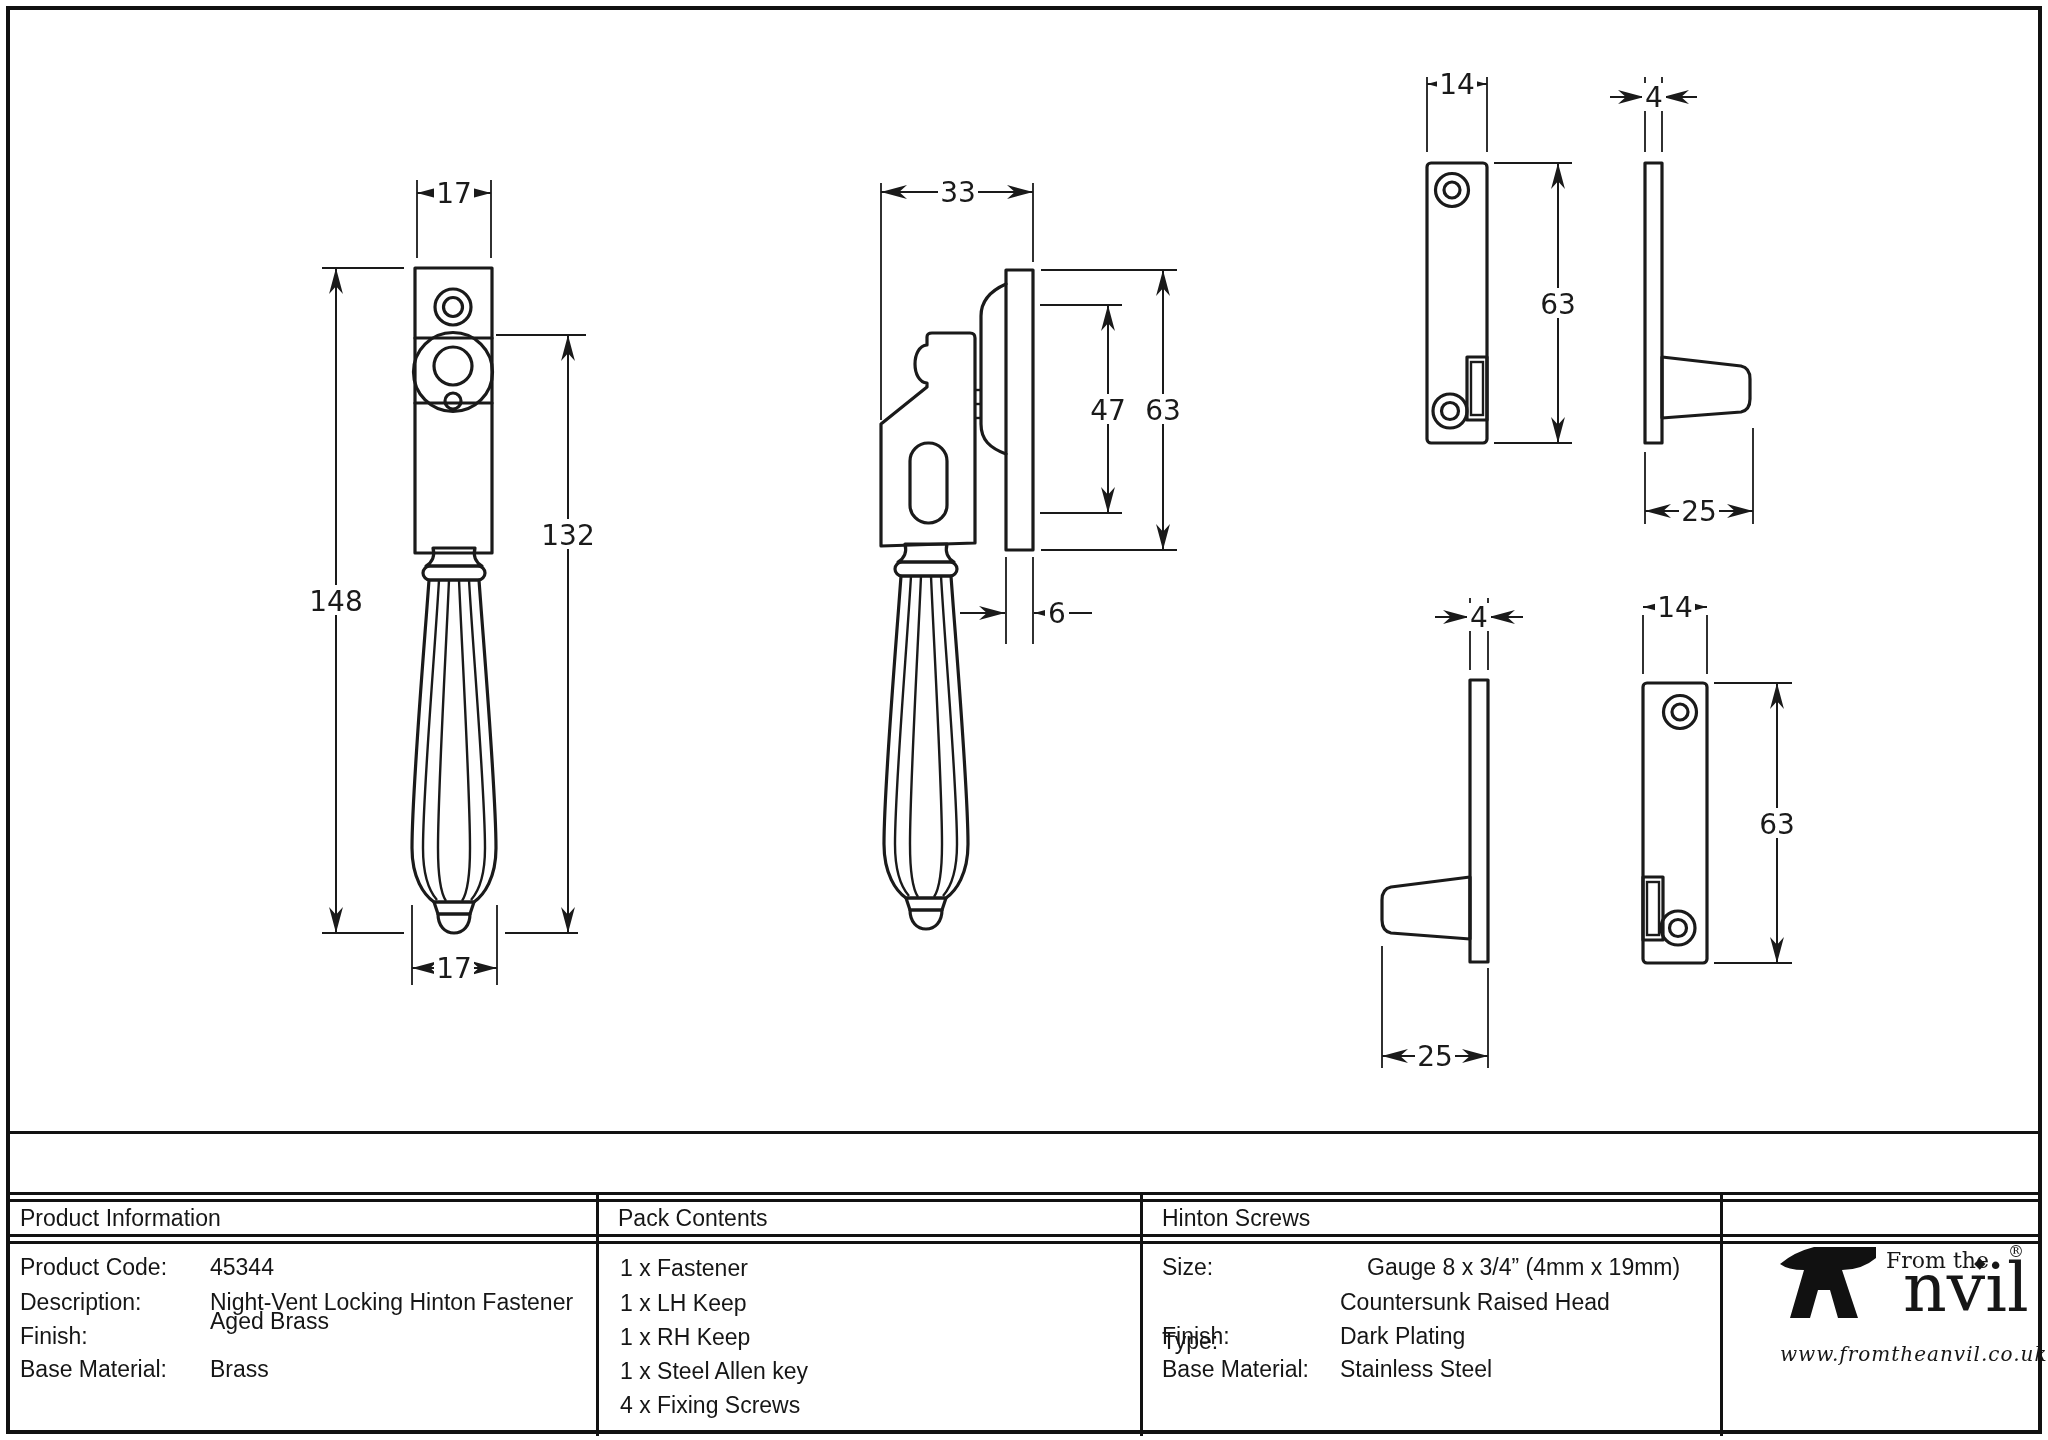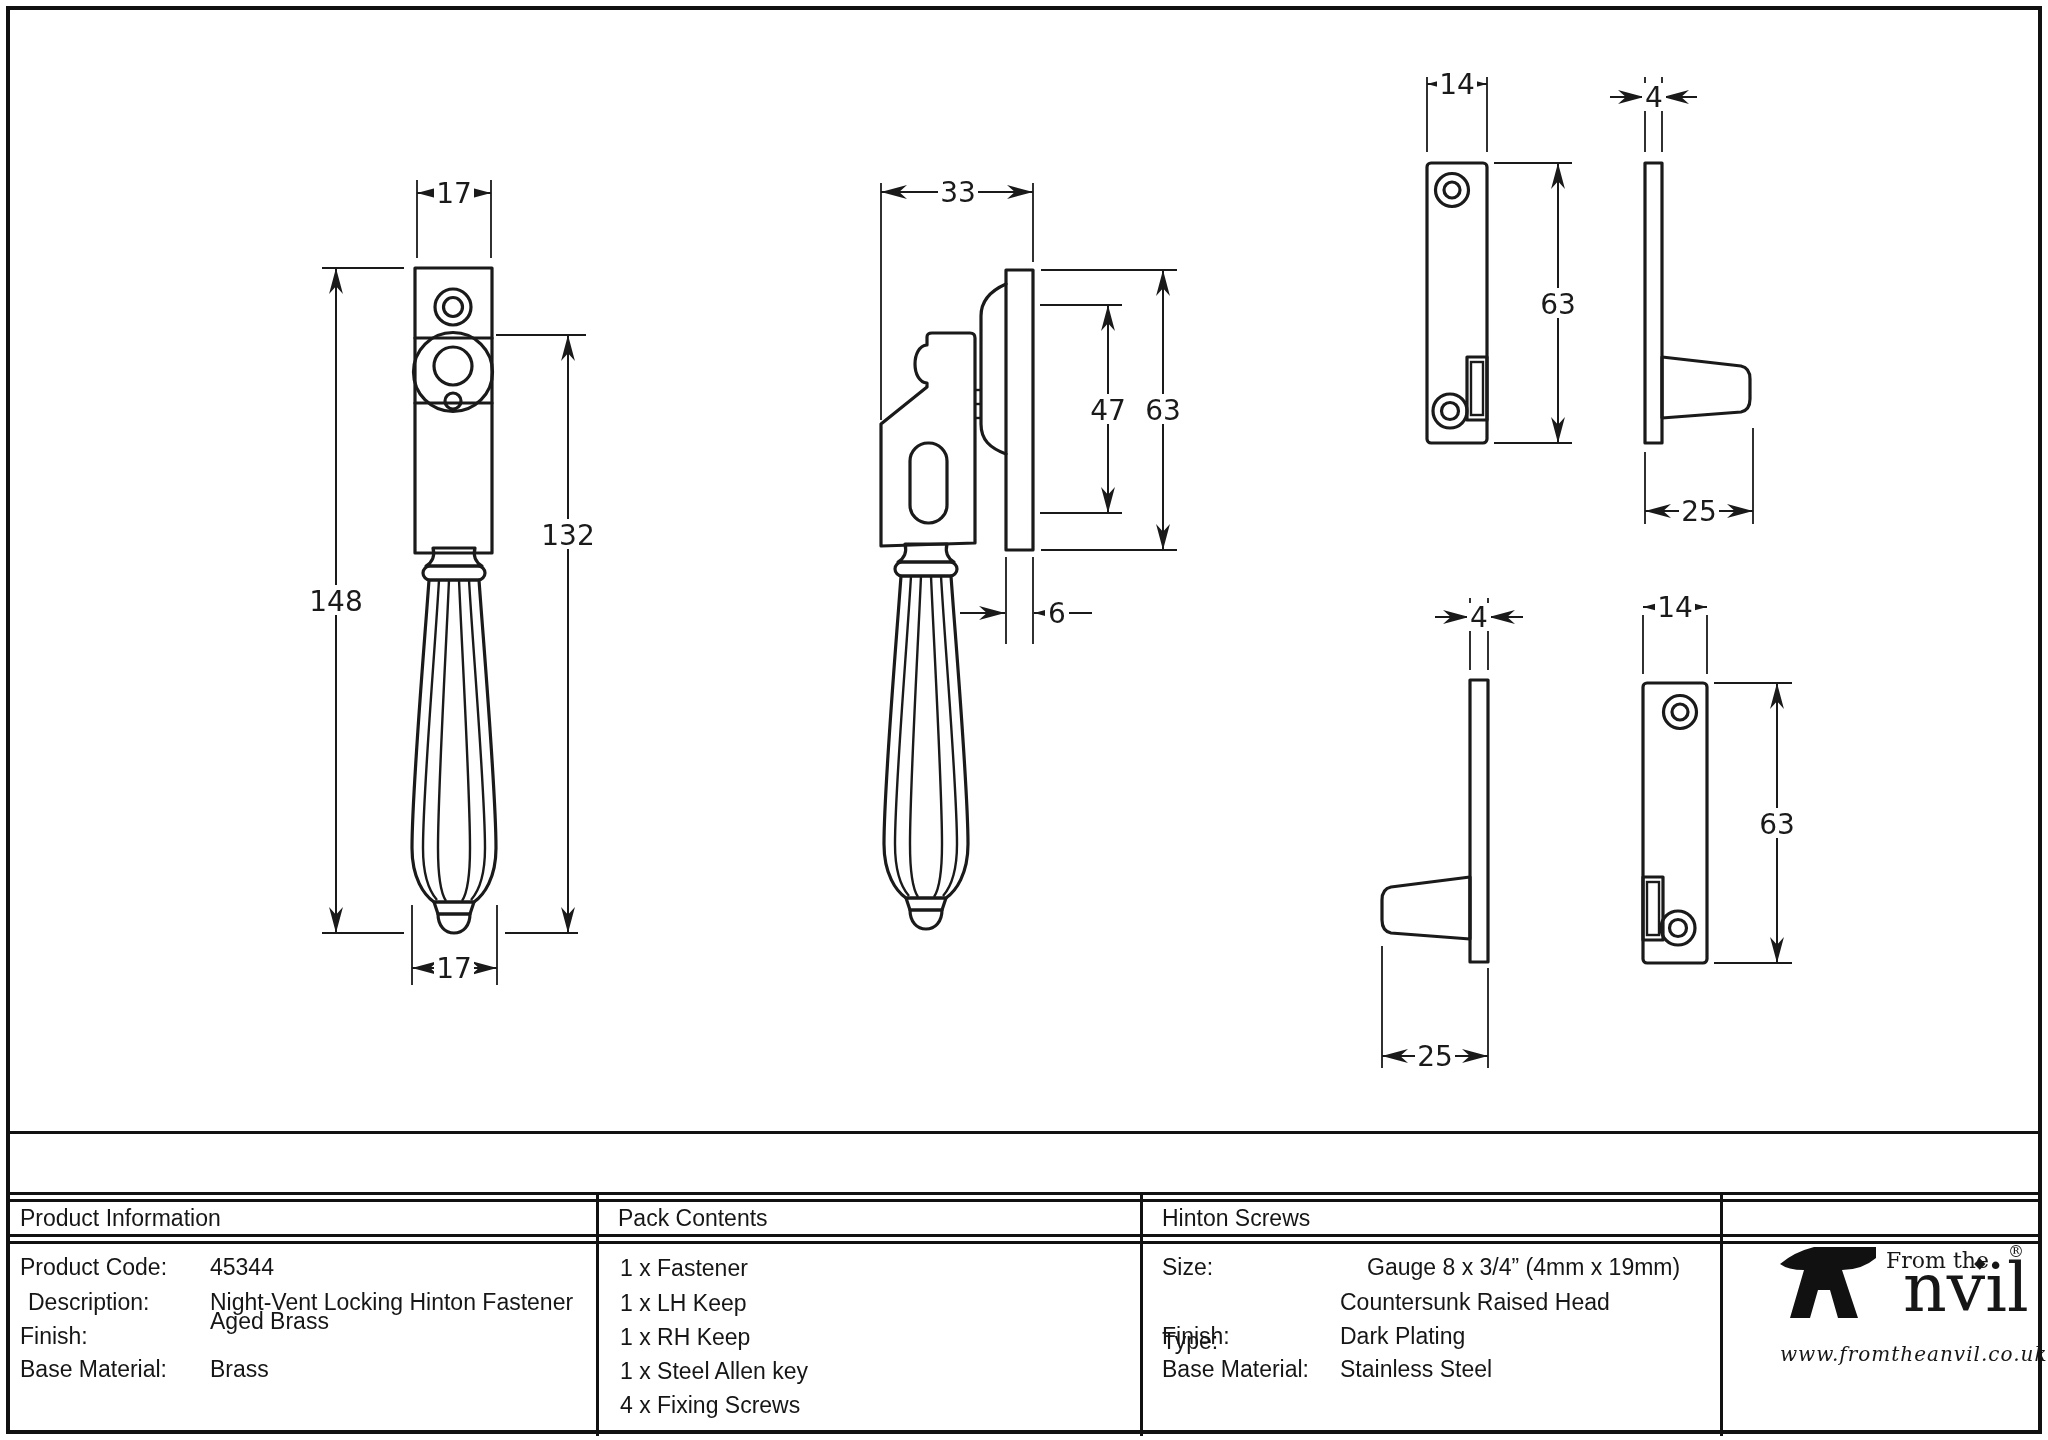--- a/index.html
+++ b/index.html
@@ -233,21 +233,21 @@
   <div class="vline" style="left:1140px;top:1192px;height:244px;"></div>
   <div class="vline" style="left:1720px;top:1192px;height:244px;"></div>
 
   <div class="th" style="left:20px;top:1205px;">Product Information</div>
   <div class="th" style="left:618px;top:1205px;">Pack Contents</div>
   <div class="th" style="left:1162px;top:1205px;">Hinton Screws</div>
 
   
   <div class="cell" style="left:20px;top:1254px;text-align:right;">Product Code:</div>
   <div class="cell" style="left:210px;top:1254px;">45344</div>
-  <div class="cell" style="left:20px;top:1289px;margin-left:8px;">Description:</div>
+  <div class="cell" style="left:20px;top:1289px;">Description:</div>
   <div class="cell" style="left:210px;top:1289px;">Night-Vent Locking Hinton Fastener</div>
   <div class="cell" style="left:20px;top:1323px;">Finish:</div>
   <div class="cell" style="left:210px;top:1308px;">Aged Brass</div>
   <div class="cell" style="left:20px;top:1356px;">Base Material:</div>
   <div class="cell" style="left:210px;top:1356px;">Brass</div>
 
   
   <div class="cell" style="left:620px;top:1255px;">1 x Fastener</div>
   <div class="cell" style="left:620px;top:1290px;">1 x LH Keep</div>
   <div class="cell" style="left:620px;top:1324px;">1 x RH Keep</div>

